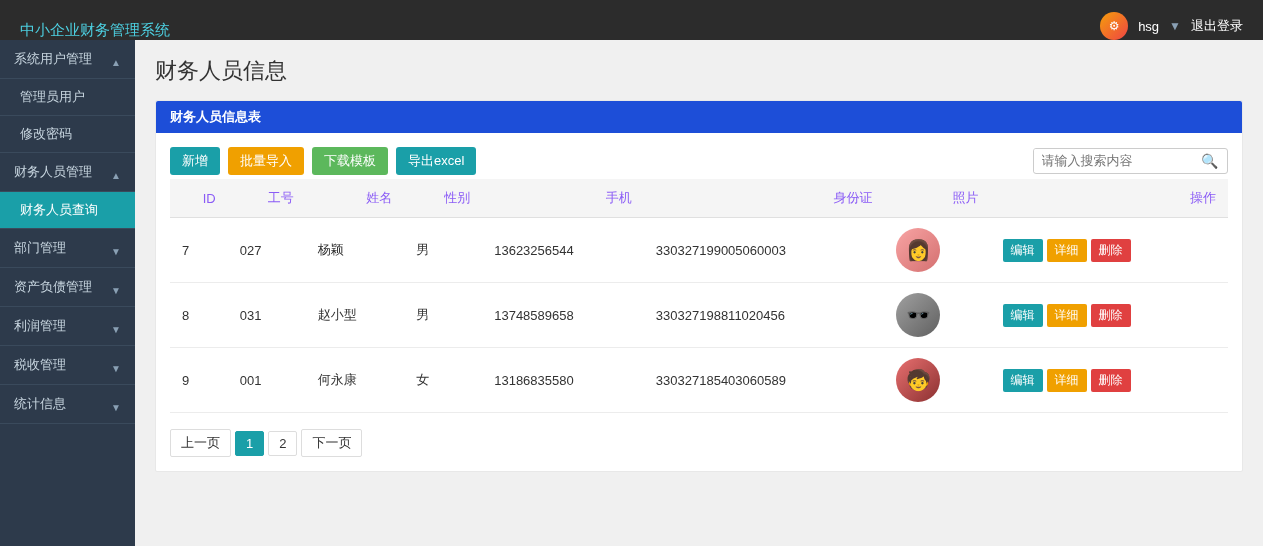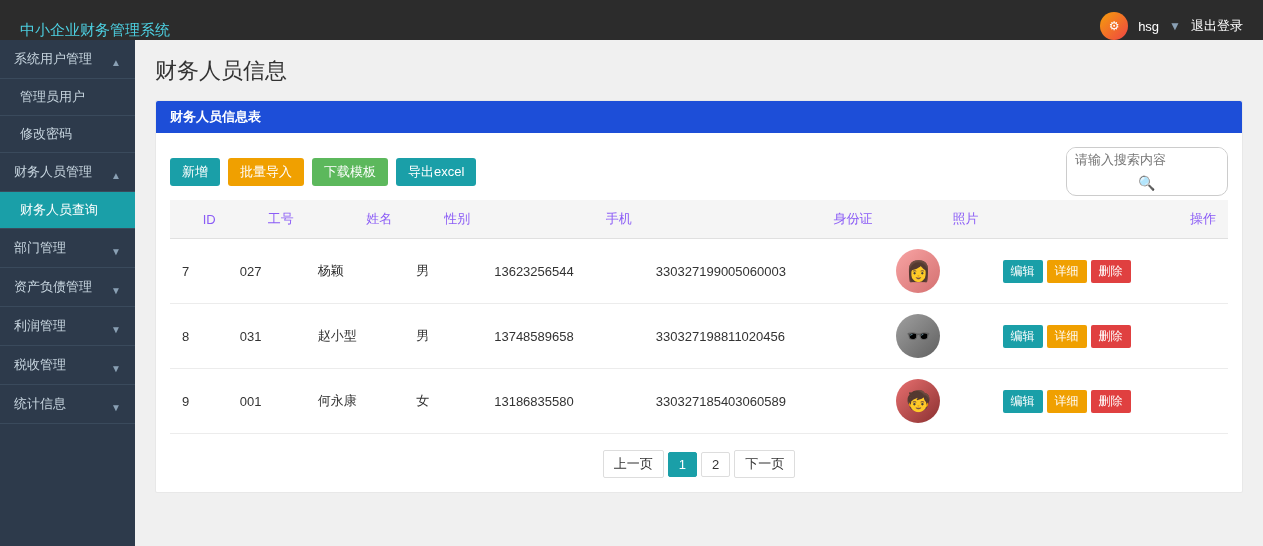--- a/index.html
+++ b/index.html
@@ -94,26 +94,25 @@
     .btn-warning { background: #f0a000; }
     .btn-success { background: #5cb85c; }
     .btn-excel { background: #1a9fa8; }
     .btn-sm { padding: 3px 8px; font-size: 12px; border-radius: 2px; border: none; cursor: pointer; color: #fff; }
     .btn-edit { background: #1a9fa8; }
     .btn-detail { background: #f0a000; }
     .btn-delete { background: #e04040; }
 
     .search-box {
       display: flex;
-      align-items: center;
+      align-items: flex-start;
       border: 1px solid #ccc;
-      border-radius: 10px;
+      border-radius: 3px;
       overflow: hidden;
       margin-left: auto;
-      flex-direction: column;
     }
     .search-input {
       border: none;
       outline: none;
       padding: 4px 8px;
       font-size: 13px;
       width: 160px;
     }
     .search-btn {
       background: none;
@@ -150,21 +149,20 @@
 
     
     .action-btns { display: flex; gap: 4px; }
 
     
     .pagination {
       display: flex;
       align-items: center;
       gap: 4px;
       margin-top: 16px;
-      justify-content: center;
     }
     .page-btn {
       padding: 4px 10px;
       border: 1px solid #ddd;
       background: #fff;
       border-radius: 2px;
       font-size: 13px;
       cursor: pointer;
       color: #333;
     }

